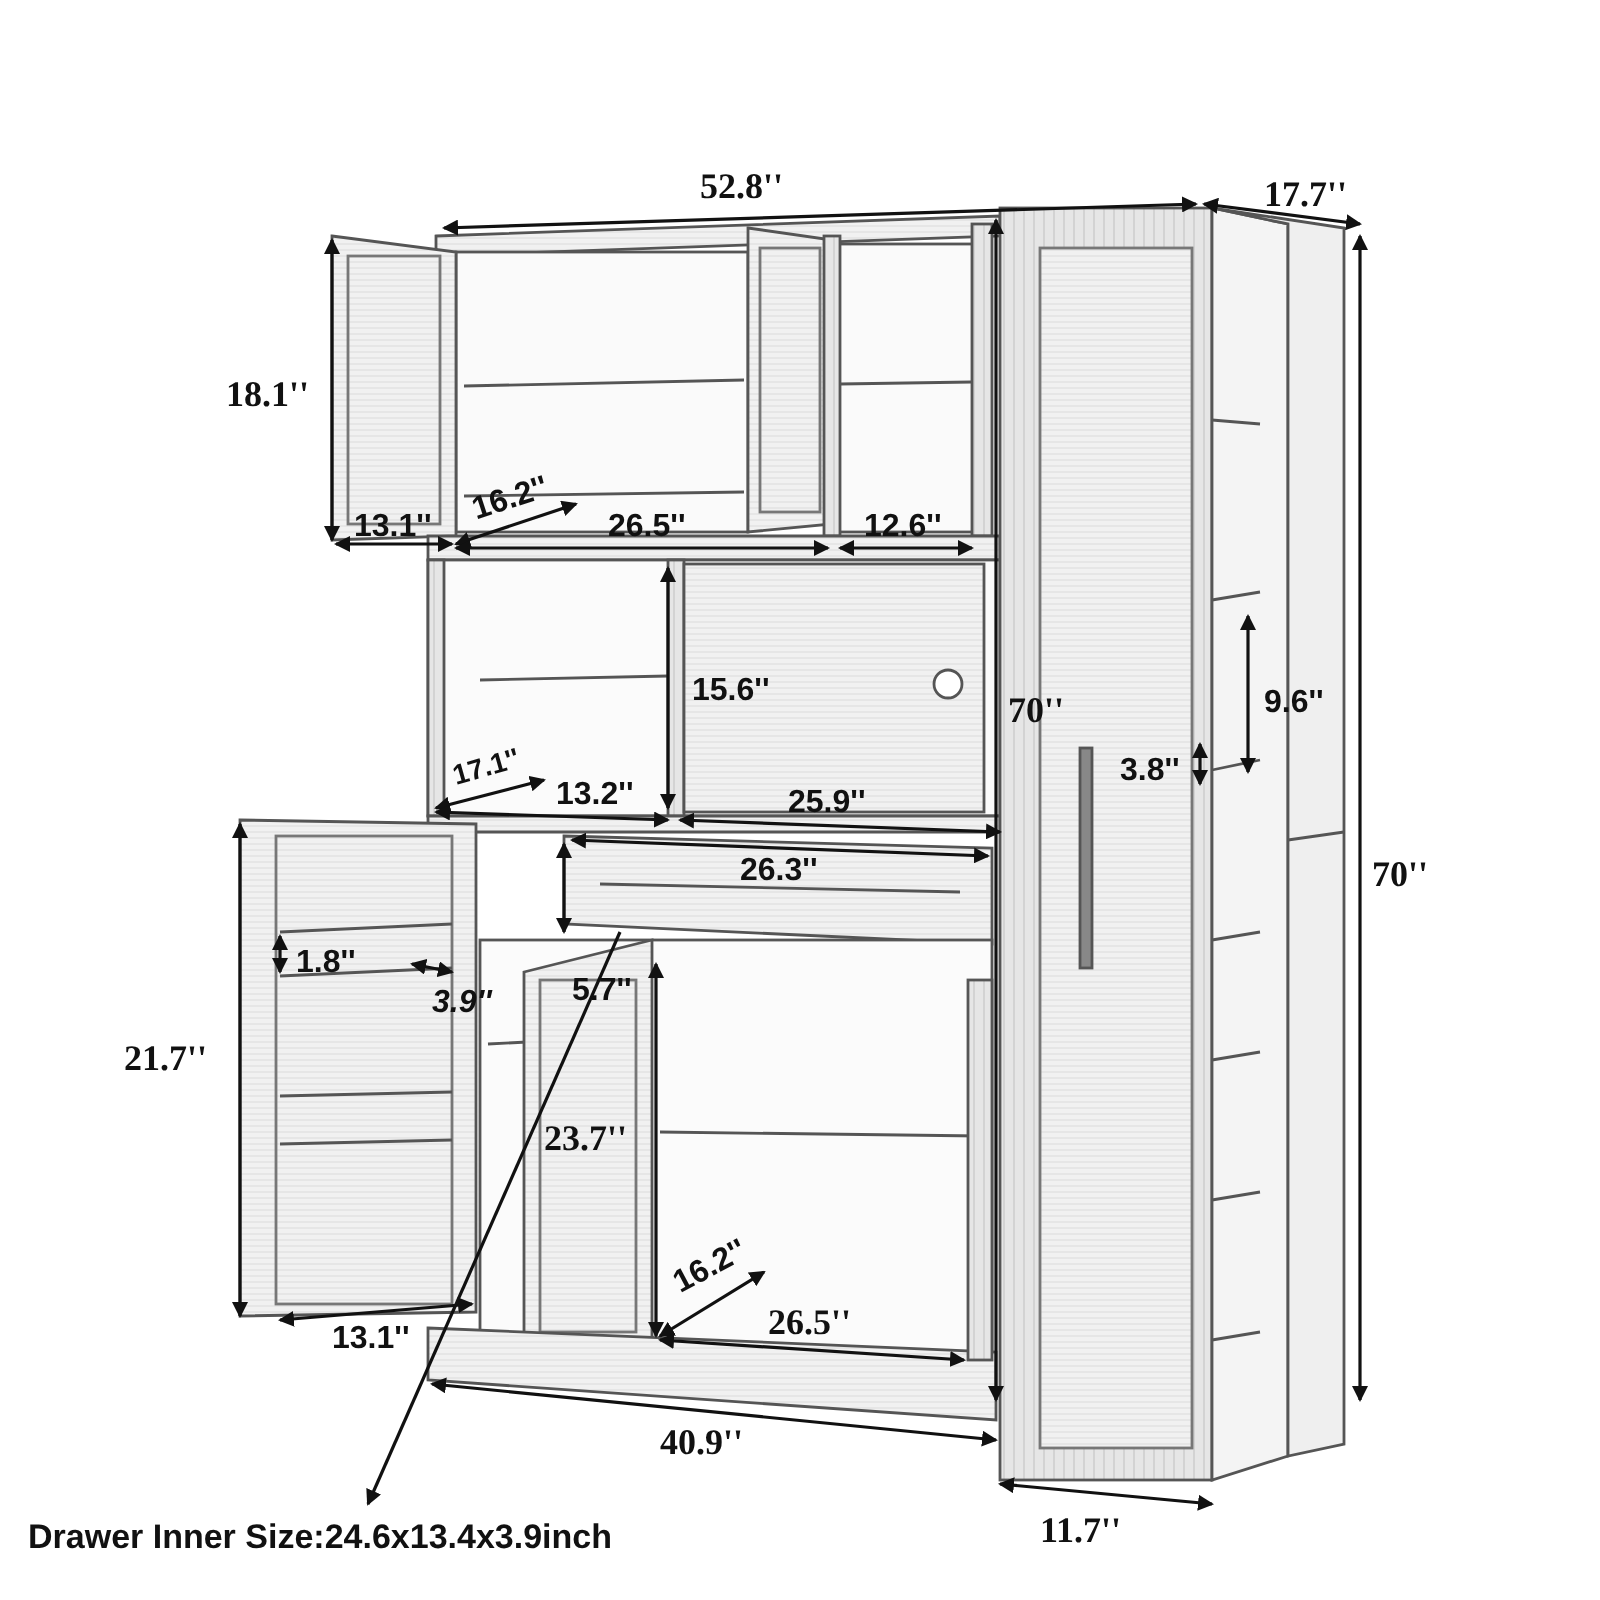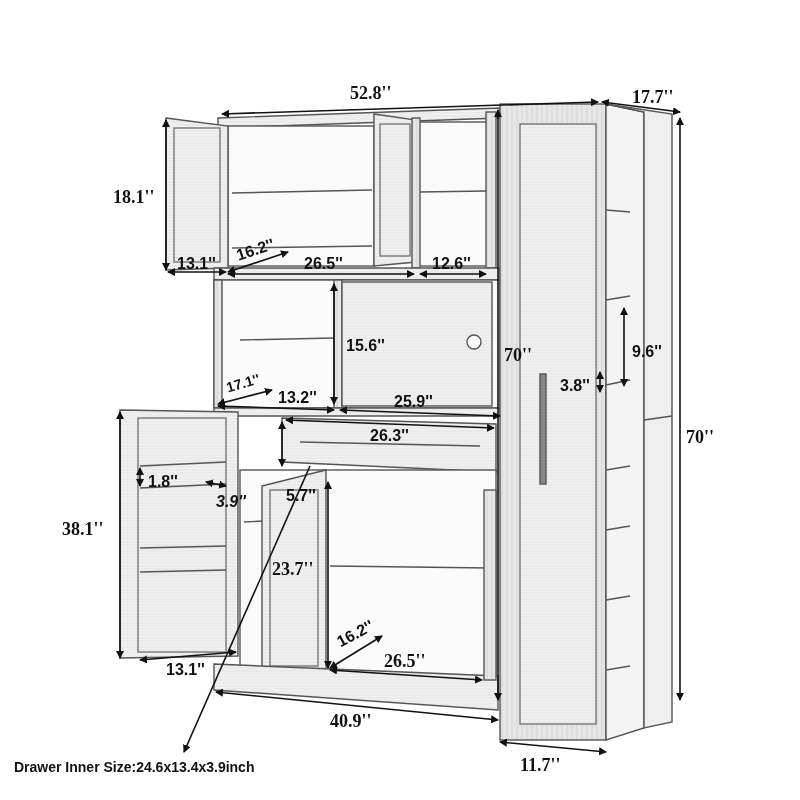--- a/index.html
+++ b/index.html
@@ -4,21 +4,21 @@
 <style>
   html, body { margin: 0; padding: 0; background: #ffffff; }
   body { width: 800px; height: 800px; position: relative; overflow: hidden;
          font-family: "Liberation Sans", sans-serif; }
   #diagram { position: absolute; left: 0; top: 0; width: 800px; height: 800px; }
   .lbl { position: absolute; font-weight: bold; color: #111; white-space: nowrap;
          font-family: "Liberation Sans", sans-serif; line-height: 1; }
   .lg { font-size: 18px; font-family: Liberation Serif, serif; }
   .md { font-size: 16px; }
   .sm { font-size: 16px; }
-  .cap { font-size: 14px; }
+  .cap { font-size: 17px; }
 </style>
 </head>
 <body>
 
 <svg id="diagram" viewBox="0 0 800 800" xmlns="http://www.w3.org/2000/svg">
   <defs>
     <marker id="ah" markerWidth="8" markerHeight="8" refX="7" refY="4" orient="auto-start-reverse" markerUnits="userSpaceOnUse">
       <path d="M0,0 L8,4 L0,8 z" fill="#111"></path>
     </marker>
     <pattern id="wood" width="6" height="6" patternUnits="userSpaceOnUse">
@@ -144,21 +144,21 @@
 <div class="lbl md" style="left:304px;top:256px;">26.5''</div>
 <div class="lbl md" style="left:432px;top:256px;">12.6''</div>
 <div class="lbl md" style="left:346px;top:338px;">15.6''</div>
 <div class="lbl sm" style="left:226px;top:376px;transform:rotate(-16deg);font-size:14px;">17.1''</div>
 <div class="lbl md" style="left:278px;top:390px;">13.2''</div>
 <div class="lbl md" style="left:394px;top:394px;">25.9''</div>
 <div class="lbl md" style="left:370px;top:428px;">26.3''</div>
 <div class="lbl md" style="left:286px;top:440px;margin-top:48px;">5.7''</div>
 <div class="lbl sm" style="left:148px;top:474px;">1.8''</div>
 <div class="lbl sm" style="left:216px;top:470px;font-style:italic;margin-top:24px;">3.9''</div>
-<div class="lbl lg" style="left:62px;top:520px;">38.1''</div>
+<div class="lbl lg" style="left:62px;top:520px;">21.7''</div>
 <div class="lbl lg" style="left:272px;top:560px;">23.7''</div>
 <div class="lbl md" style="left:166px;top:662px;">13.1''</div>
 <div class="lbl md" style="left:336px;top:626px;transform:rotate(-28deg);">16.2''</div>
 <div class="lbl lg" style="left:384px;top:652px;">26.5''</div>
 <div class="lbl lg" style="left:330px;top:712px;">40.9''</div>
 <div class="lbl md" style="left:632px;top:344px;">9.6''</div>
 <div class="lbl md" style="left:560px;top:378px;">3.8''</div>
 <div class="lbl cap" style="left:14px;top:760px;">Drawer Inner Size:24.6x13.4x3.9inch</div>
 
 </body></html>

